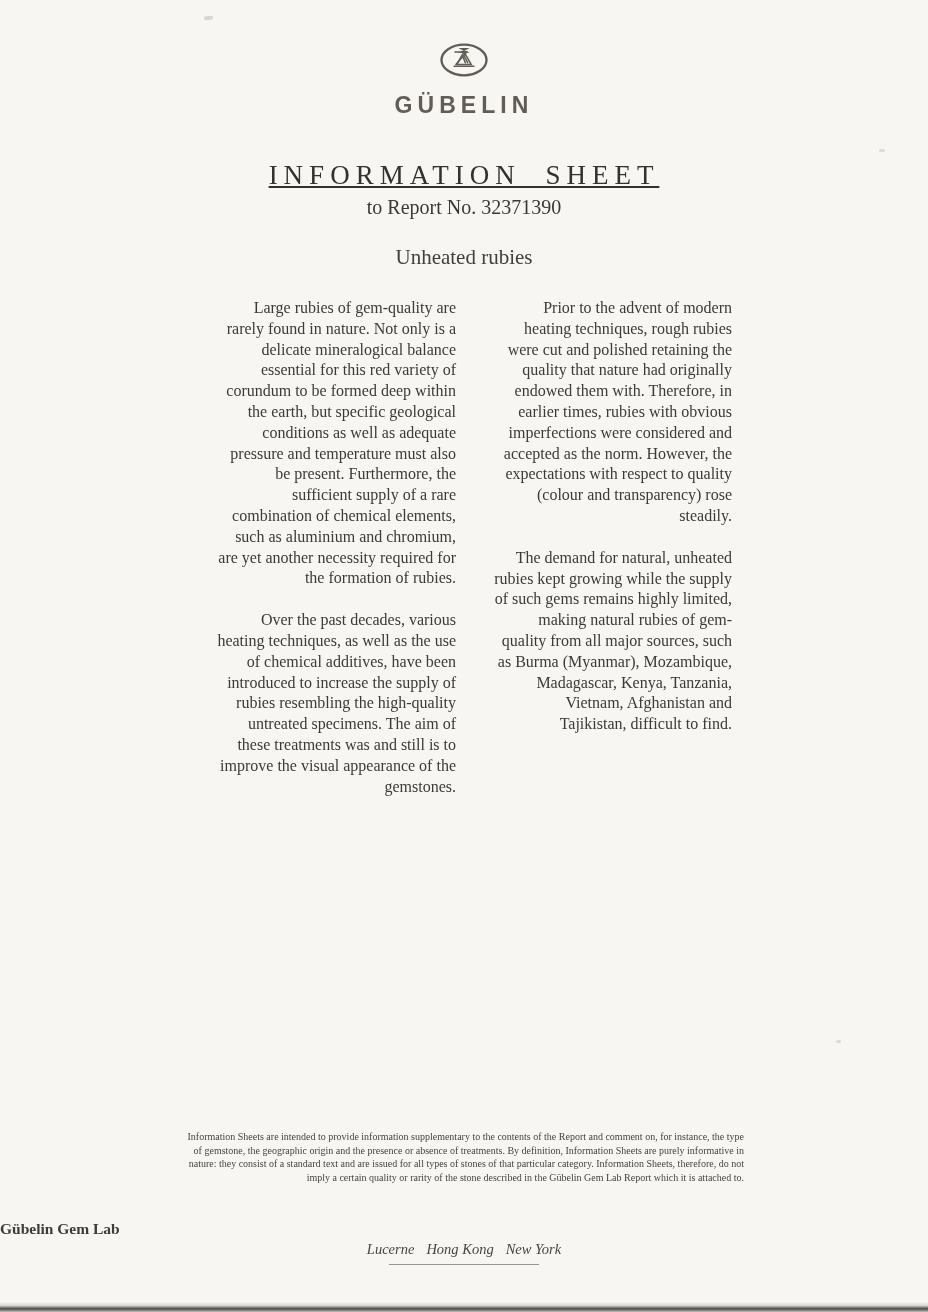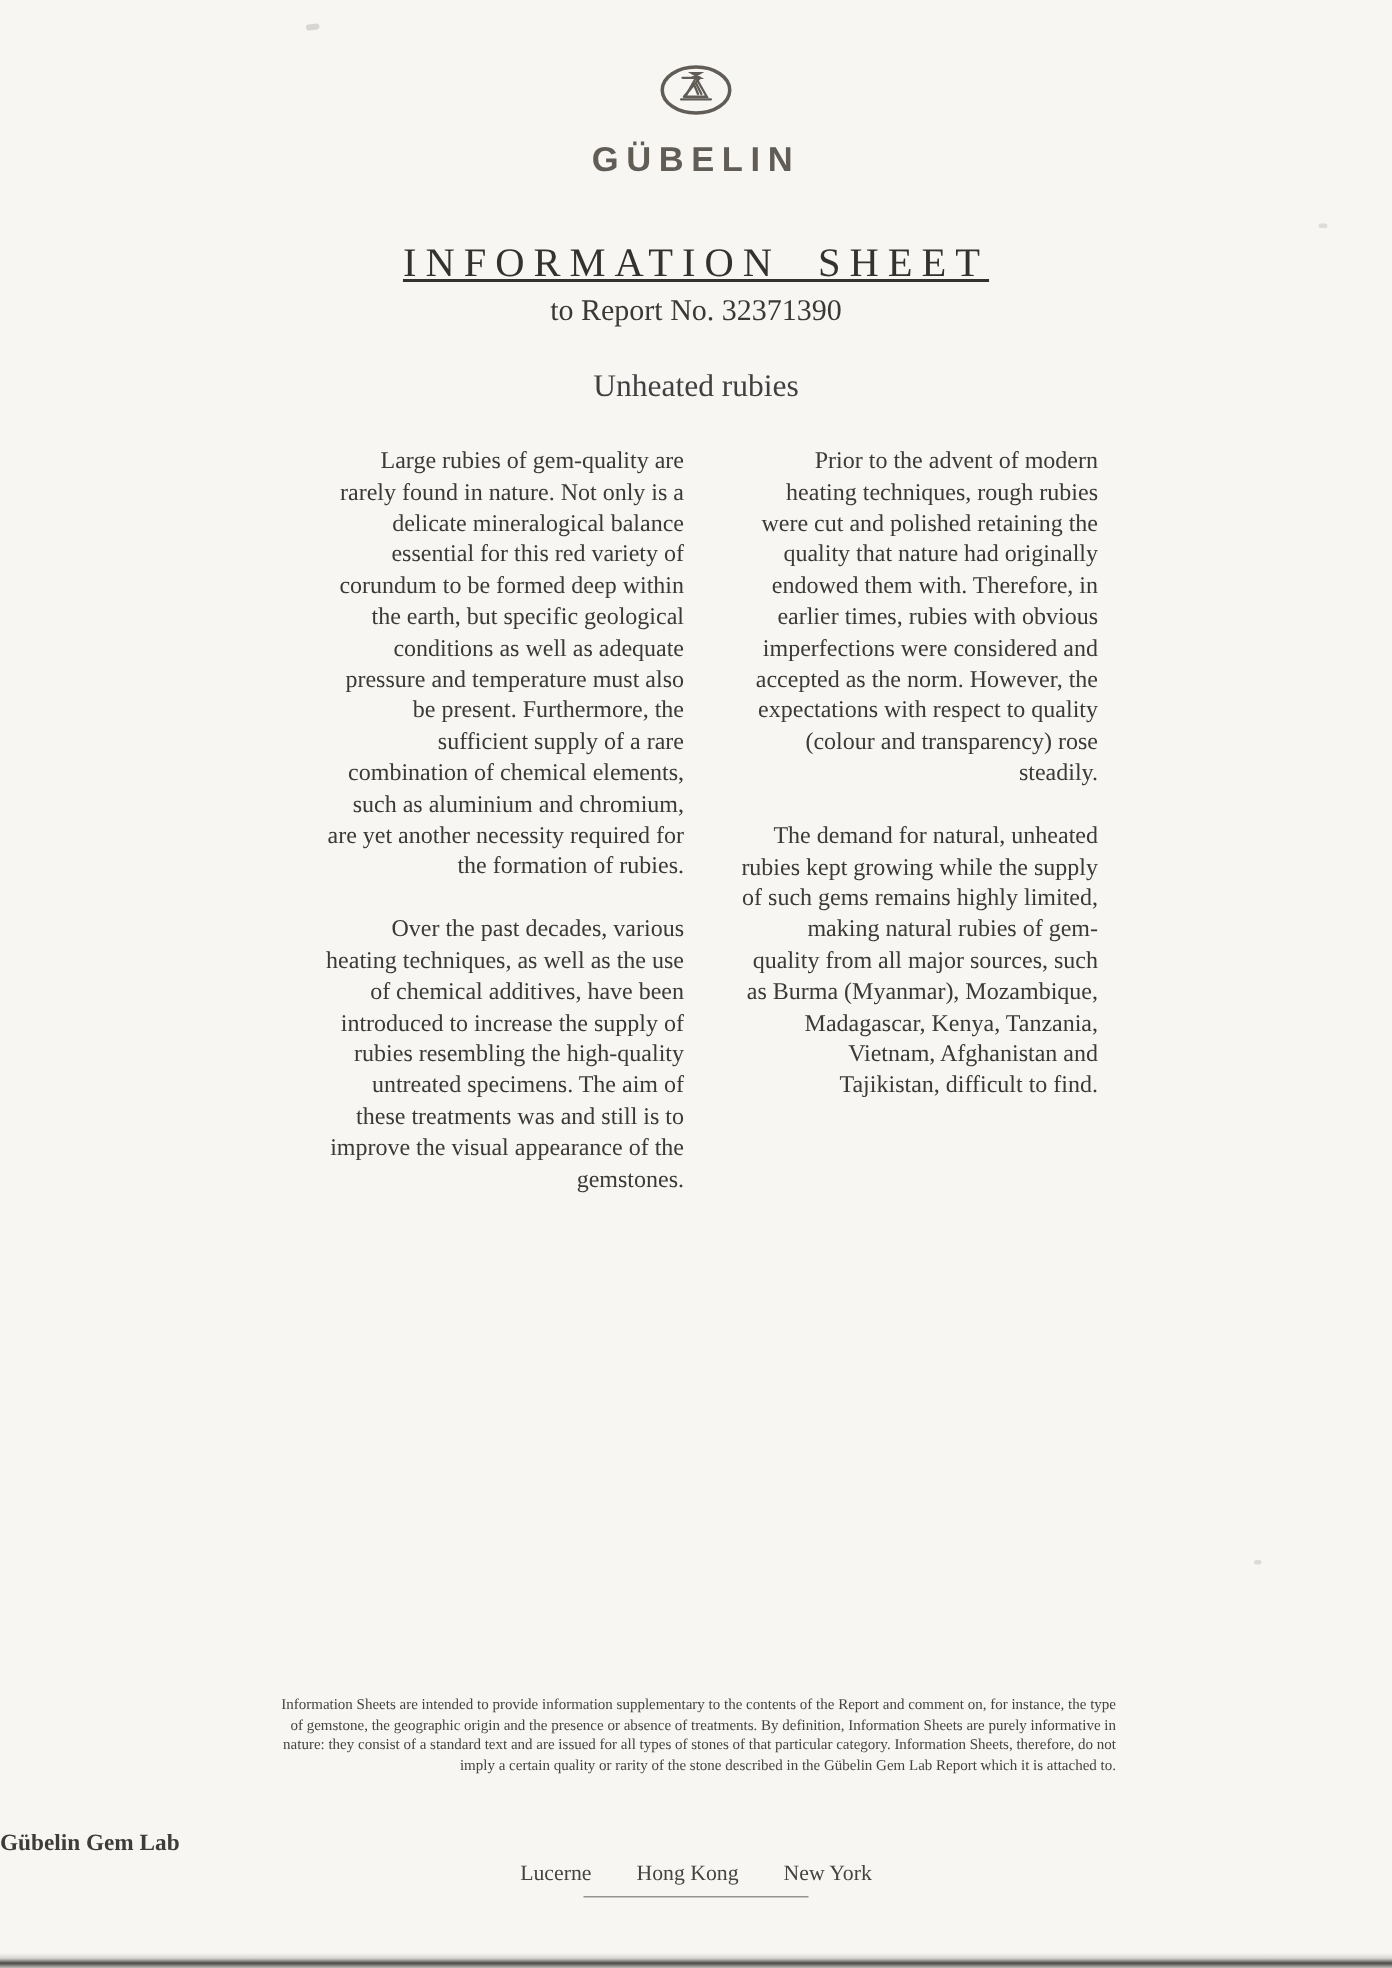--- a/index.html
+++ b/index.html
@@ -80,21 +80,21 @@
 
   
   .footer {
     position: absolute; top: 1220px; left: 0; width: 100%;
     color: #45443f;
   }
   .lab-name { font-size: 15.5px; font-weight: 600; color: #3d3c38; }
   .locations {
     margin-top: 3px;
     font-size: 14.5px;
-    display: flex; justify-content: center; gap: 30px;
+    display: flex; justify-content: center; gap: 12px; font-style: italic;
   }
   .website { margin-top: 2px; font-size: 14px; }
   .footer-rule {
     margin: 6px auto 0 auto;
     width: 150px; height: 0;
     border-top: 1px solid #96958f;
   }
 
   
   .smudge { position: absolute; background: #d7d6d2; border-radius: 2px; }

